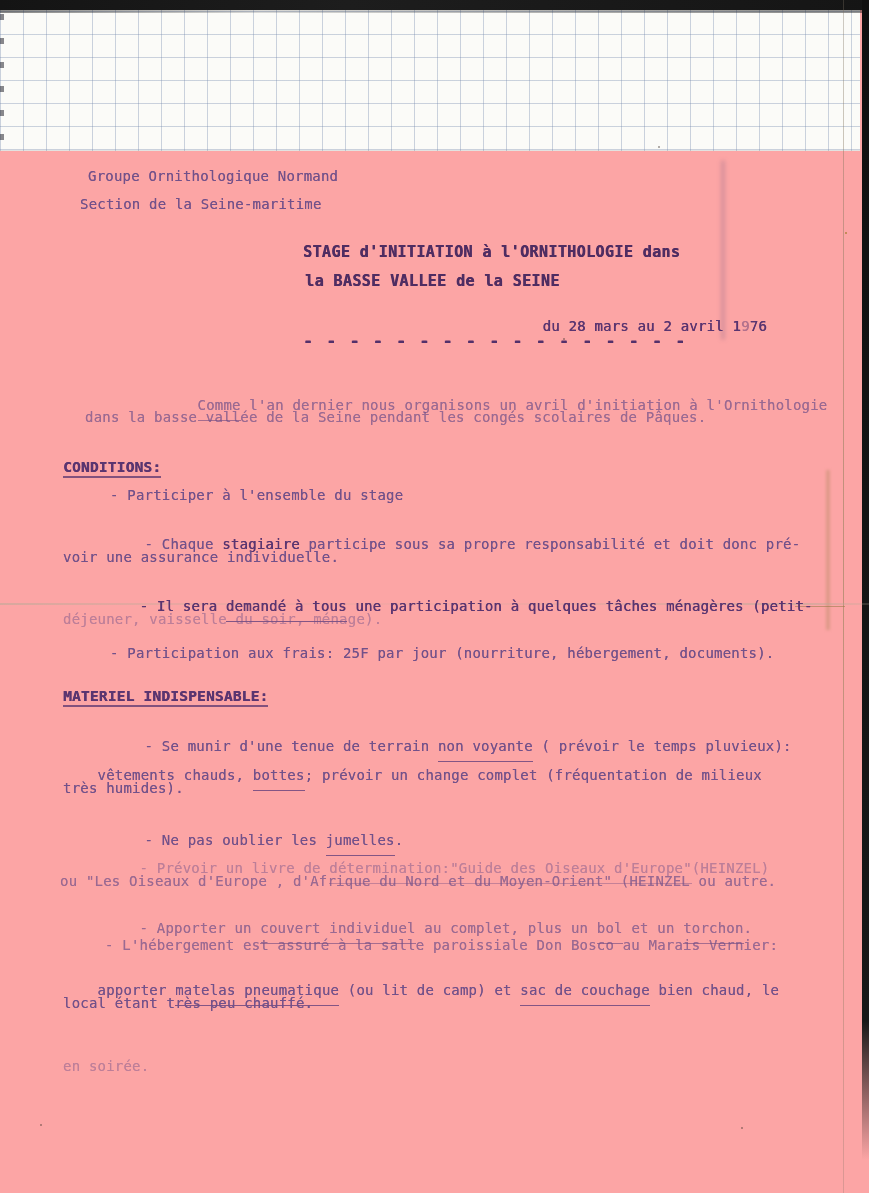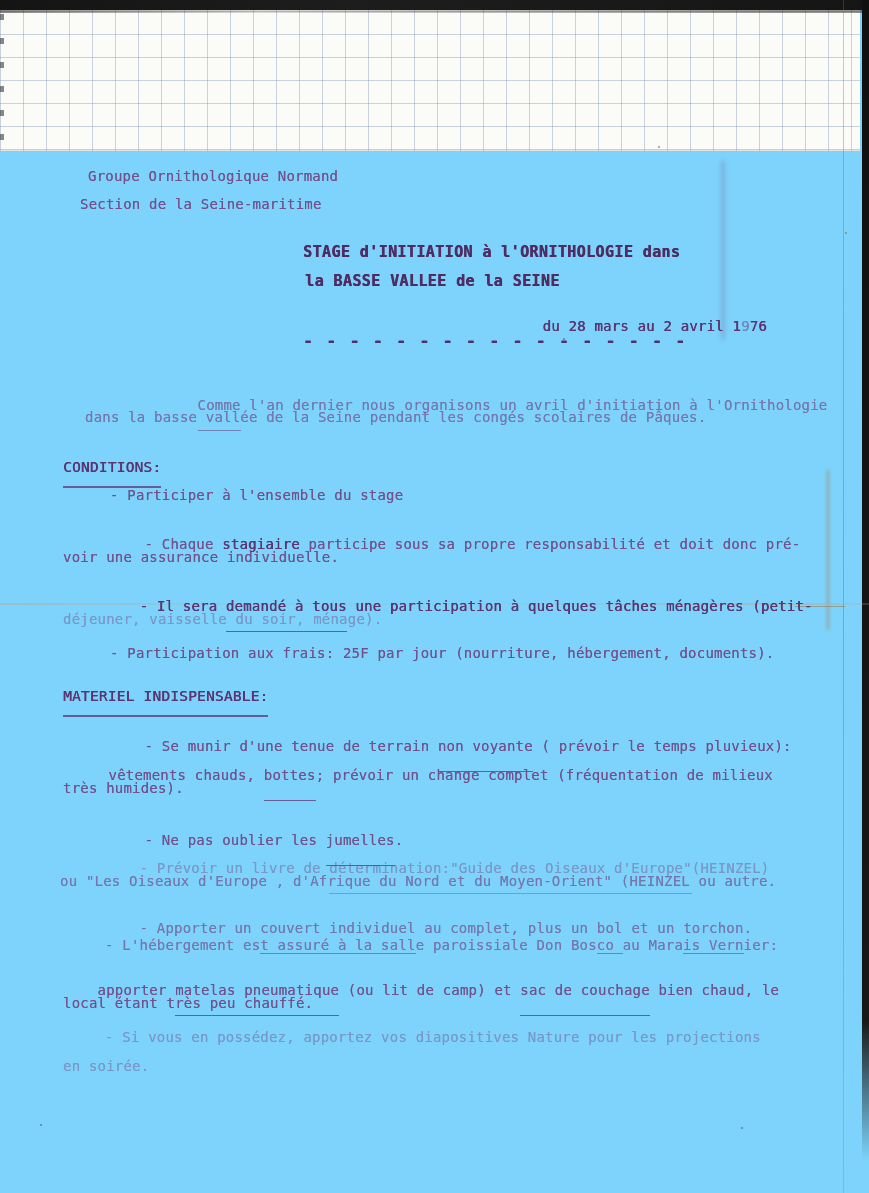--- a/index.html
+++ b/index.html
@@ -1,20 +1,20 @@
 <!DOCTYPE html>
 <html><head>
 <meta charset="utf-8">
 <style>
   html,body{margin:0;padding:0;background:#e8e6e0;}
   .scan{
     position:relative;
     width:869px;height:1193px;
     margin:0 auto;
-    background:#7dd3fc;
+    background:#fca5a5;
     overflow:hidden;
     font-family:"DejaVu Sans Mono","Liberation Mono",monospace;
     color:#72518a;
   }
   
   .top-edge{position:absolute;left:0;top:0;width:869px;height:10px;background:linear-gradient(90deg,#141414 0%,#1d1d1d 40%,#151515 100%);}
   .top-edge:after{content:"";position:absolute;left:0;top:10px;width:100%;height:3px;background:linear-gradient(90deg,rgba(20,20,20,.5),rgba(20,20,20,.15) 30%,rgba(20,20,20,.45) 90%);}
   .right-edge{position:absolute;right:0;top:0;width:7px;height:1160px;background:linear-gradient(180deg,#101010 0%,#181818 88%,rgba(20,20,20,0) 100%);}
   
   .graph-paper{
@@ -32,22 +32,22 @@
   .fold-smudge-top{position:absolute;left:721px;top:160px;width:4px;height:180px;background:rgba(115,85,125,.28);filter:blur(2px);border-radius:3px;}
   .fold-smudge-mid{position:absolute;left:826px;top:470px;width:4px;height:160px;background:rgba(165,135,85,.35);filter:blur(1.5px);}
   .crease-h{position:absolute;left:0;top:603px;width:869px;height:2px;
     background:linear-gradient(90deg,rgba(180,170,150,.5) 0%,rgba(180,170,150,.15) 30%,rgba(180,170,150,.08) 55%,rgba(180,170,150,.5) 92%,rgba(180,170,150,.2) 100%);}
   .crease-h2{position:absolute;left:795px;top:606px;width:50px;height:1px;background:rgba(150,120,70,.55);}
   .speckles i{position:absolute;width:2px;height:2px;background:rgba(60,50,40,.5);border-radius:50%;}
   
   .line{position:absolute;white-space:pre;font-size:14px;letter-spacing:.2px;text-shadow:0 0 .6px rgba(114,81,138,.8);}
   .b{font-weight:normal;color:#5a3570;text-shadow:.4px 0 0 #5a3570;}
   .title-line{font-weight:bold;color:#4f2d62;font-size:15px;letter-spacing:.4px;text-shadow:.5px 0 0 #4f2d62;}
-  .heading{font-weight:normal;color:#5a3570;font-size:14.5px;border-bottom:2px solid rgba(90,53,112,.75);padding-bottom:11px;text-shadow:.4px 0 0 #5a3570;}
-  .u{border-bottom:1.5px solid rgba(100,65,125,.8);padding-bottom:17px;}
+  .heading{font-weight:bold;color:#5a3570;font-size:14.5px;border-bottom:2px solid rgba(90,53,112,.75);padding-bottom:1px;text-shadow:.4px 0 0 #5a3570;}
+  .u{border-bottom:1.5px solid rgba(100,65,125,.8);padding-bottom:7px;}
   .faint{opacity:.45;}
   .semi{opacity:.7;}
   .sep{font-weight:bold;color:#53306a;font-size:16px;letter-spacing:2px;text-shadow:.6px 0 0 #53306a;}
 </style>
 </head>
 <body>
 
 <div class="scan">
 
   <div class="graph-paper"></div>
@@ -96,21 +96,21 @@
   </div>
   <div class="line faint" style="left:63px;top:611px">déjeuner, vaisselle du soir, ménage).</div>
 
   <div class="line" style="left:110px;top:645px">- Participation aux frais: 25F par jour (nourriture, hébergement, documents).</div>
 
   <div class="line heading" style="left:63px;top:688px">MATERIEL INDISPENSABLE:</div>
 
   <div class="line" style="left:110px;top:722px">
     <span>- Se munir d'une tenue de terrain </span><span class="u">non voyante</span><span> ( prévoir le temps pluvieux):</span>
   </div>
-  <div class="line" style="left:74px;top:751px">
+  <div class="line" style="left:63px;top:751px">
     <span>vêtements chauds, </span><span class="u">bottes</span><span>; prévoir un change complet (fréquentation de milieux</span>
   </div>
   <div class="line" style="left:63px;top:780px">très humides).</div>
 
   <div class="line" style="left:110px;top:816px">
     <span>- Ne pas oublier les </span><span class="u">jumelles</span><span>.</span>
   </div>
 
   <div class="line faint" style="left:105px;top:844px">
     <span>- Prévoir un livre de </span><span class="u">détermination:"Guide des Oiseaux d'Europe"</span><span>(HEINZEL)</span>
@@ -120,16 +120,15 @@
   <div class="line semi" style="left:105px;top:904px">
     <span>- Apporter un </span><span class="u">couvert individuel</span><span> au complet, plus un </span><span class="u">bol</span><span> et un </span><span class="u">torchon</span><span>.</span>
   </div>
 
   <div class="line semi" style="left:105px;top:937px">- L'hébergement est assuré à la salle paroissiale Don Bosco au Marais Vernier:</div>
   <div class="line" style="left:63px;top:966px">
     <span>apporter </span><span class="u">matelas pneumatique</span><span> (ou lit de camp) et </span><span class="u">sac de couchage</span><span> bien chaud, le</span>
   </div>
   <div class="line" style="left:63px;top:995px">local étant très peu chauffé.</div>
 
-  <div class="line faint" style="left:105px;top:1029px">- Si vous en possédez, apportez vos diapositives Nature pour les projections</div>
   <div class="line faint" style="left:63px;top:1058px">en soirée.</div>
 
 </div>
 
 </body></html>

